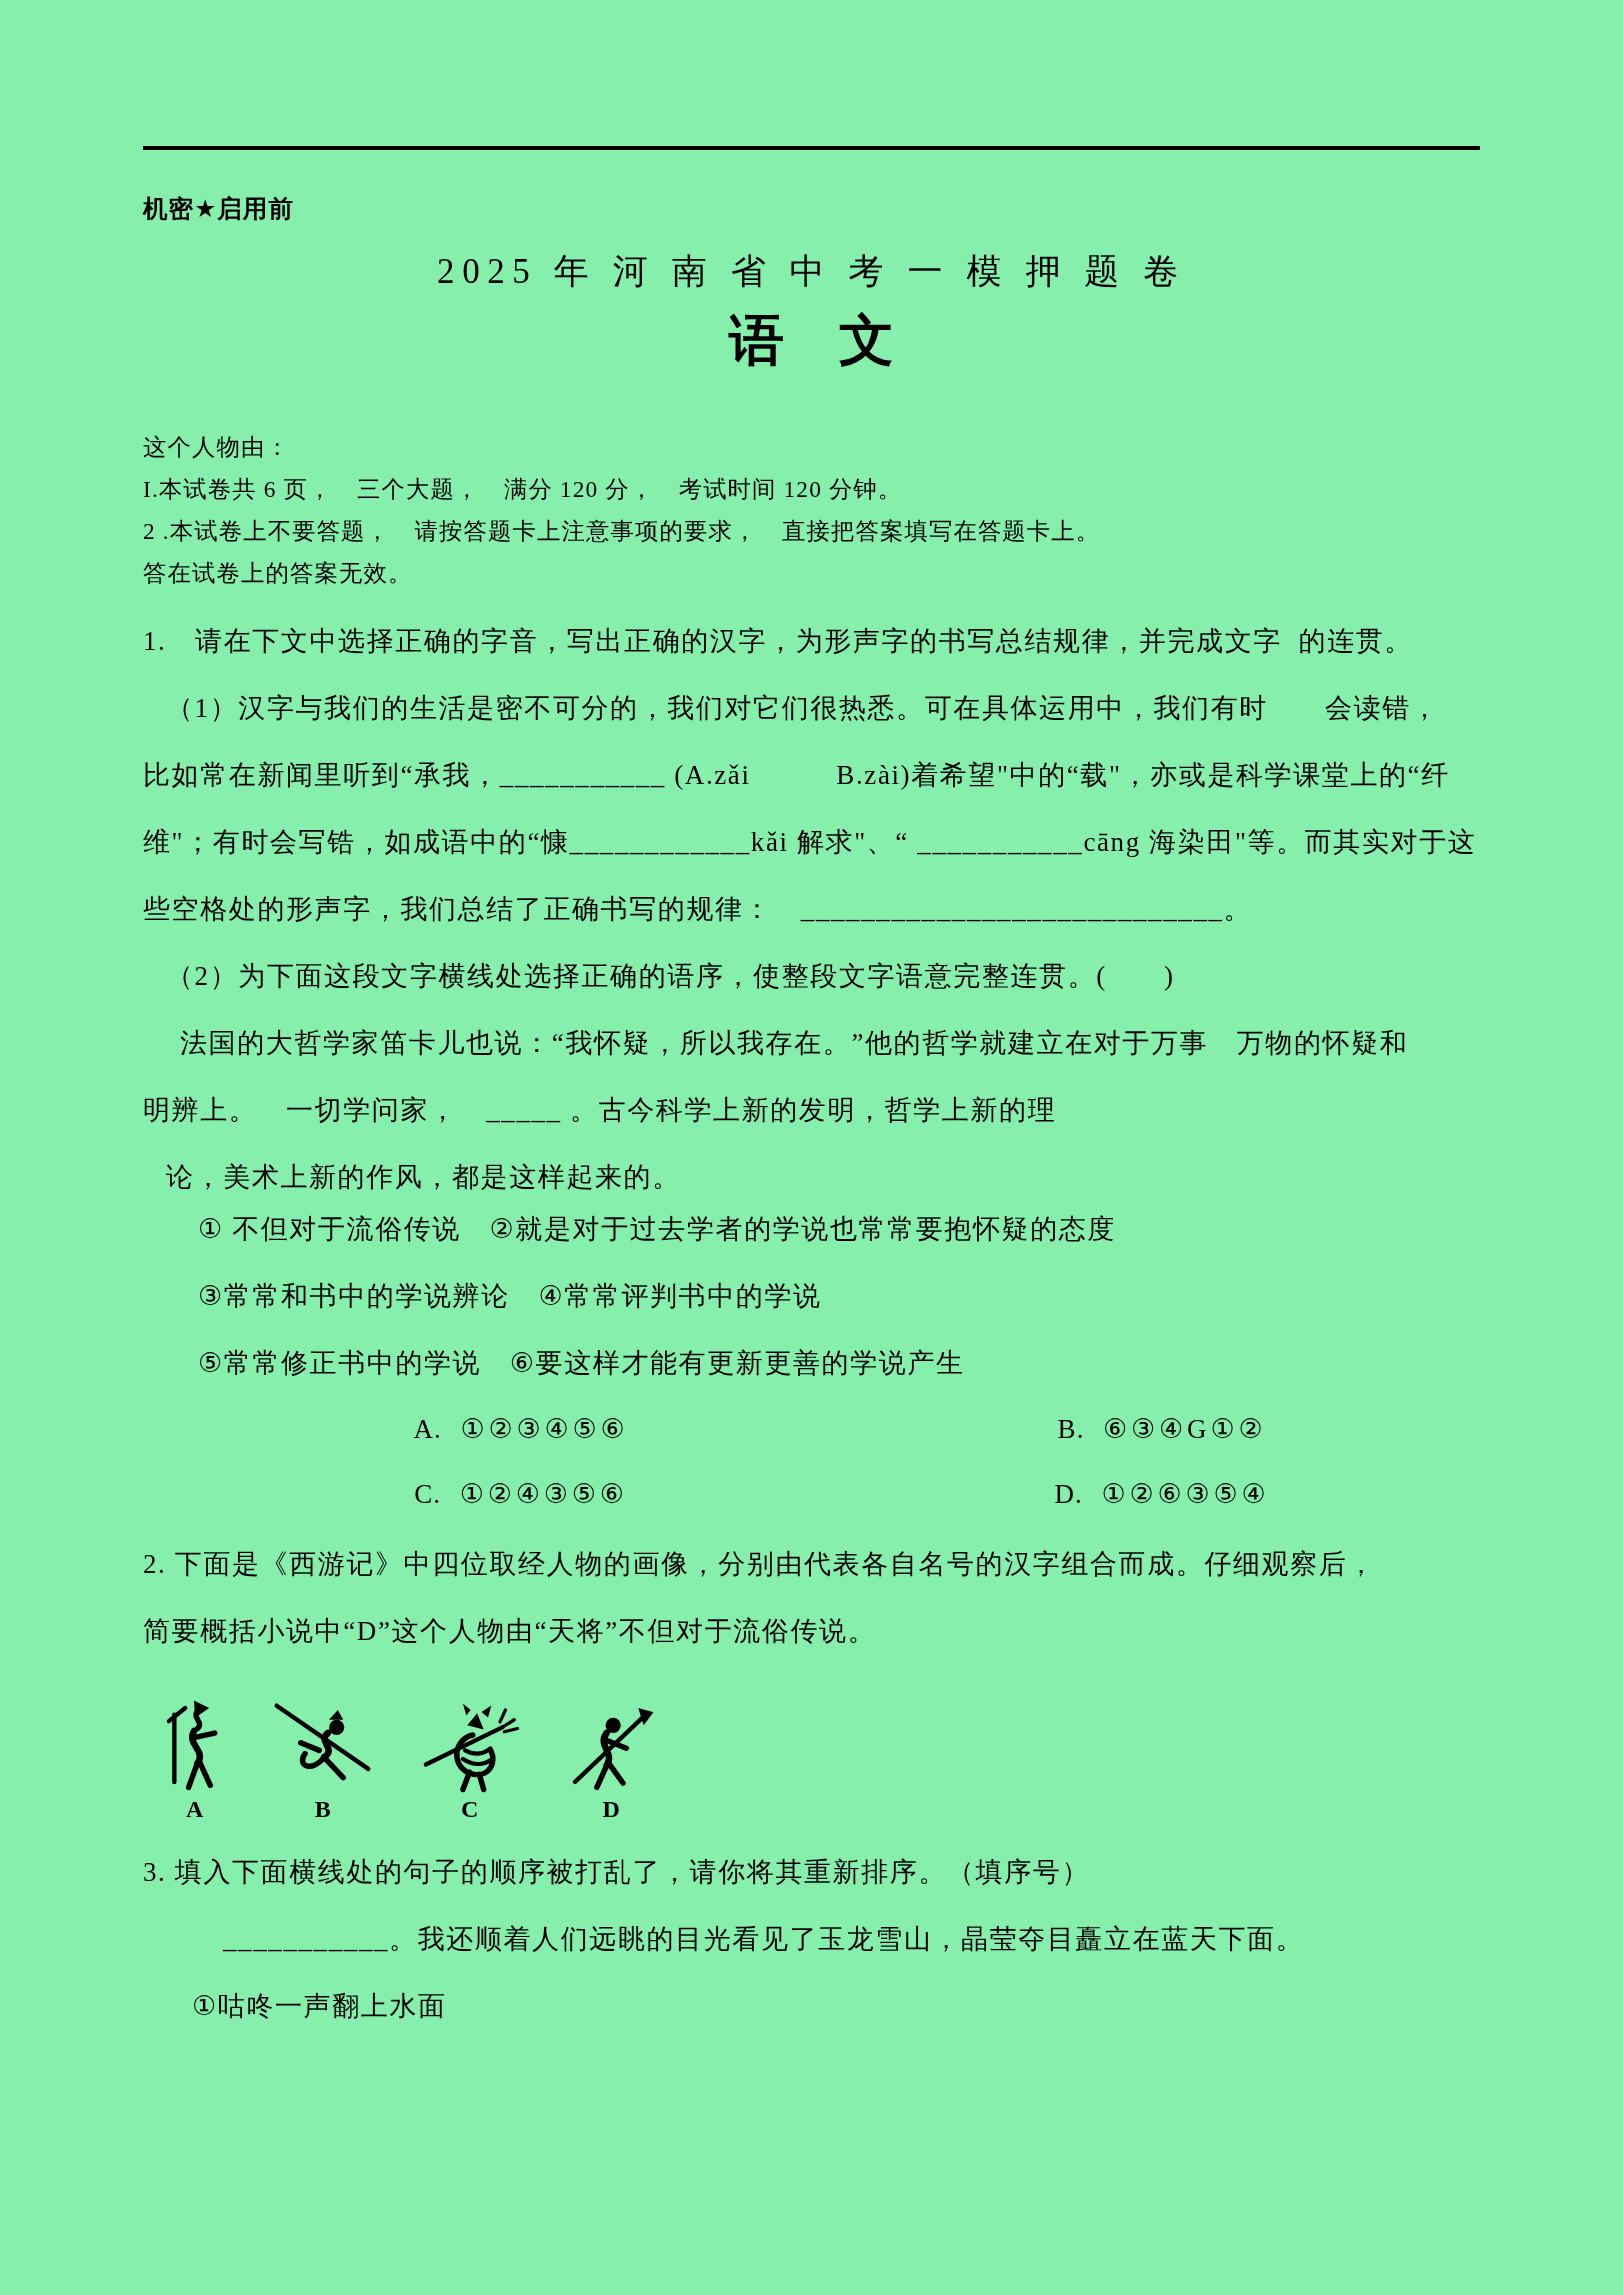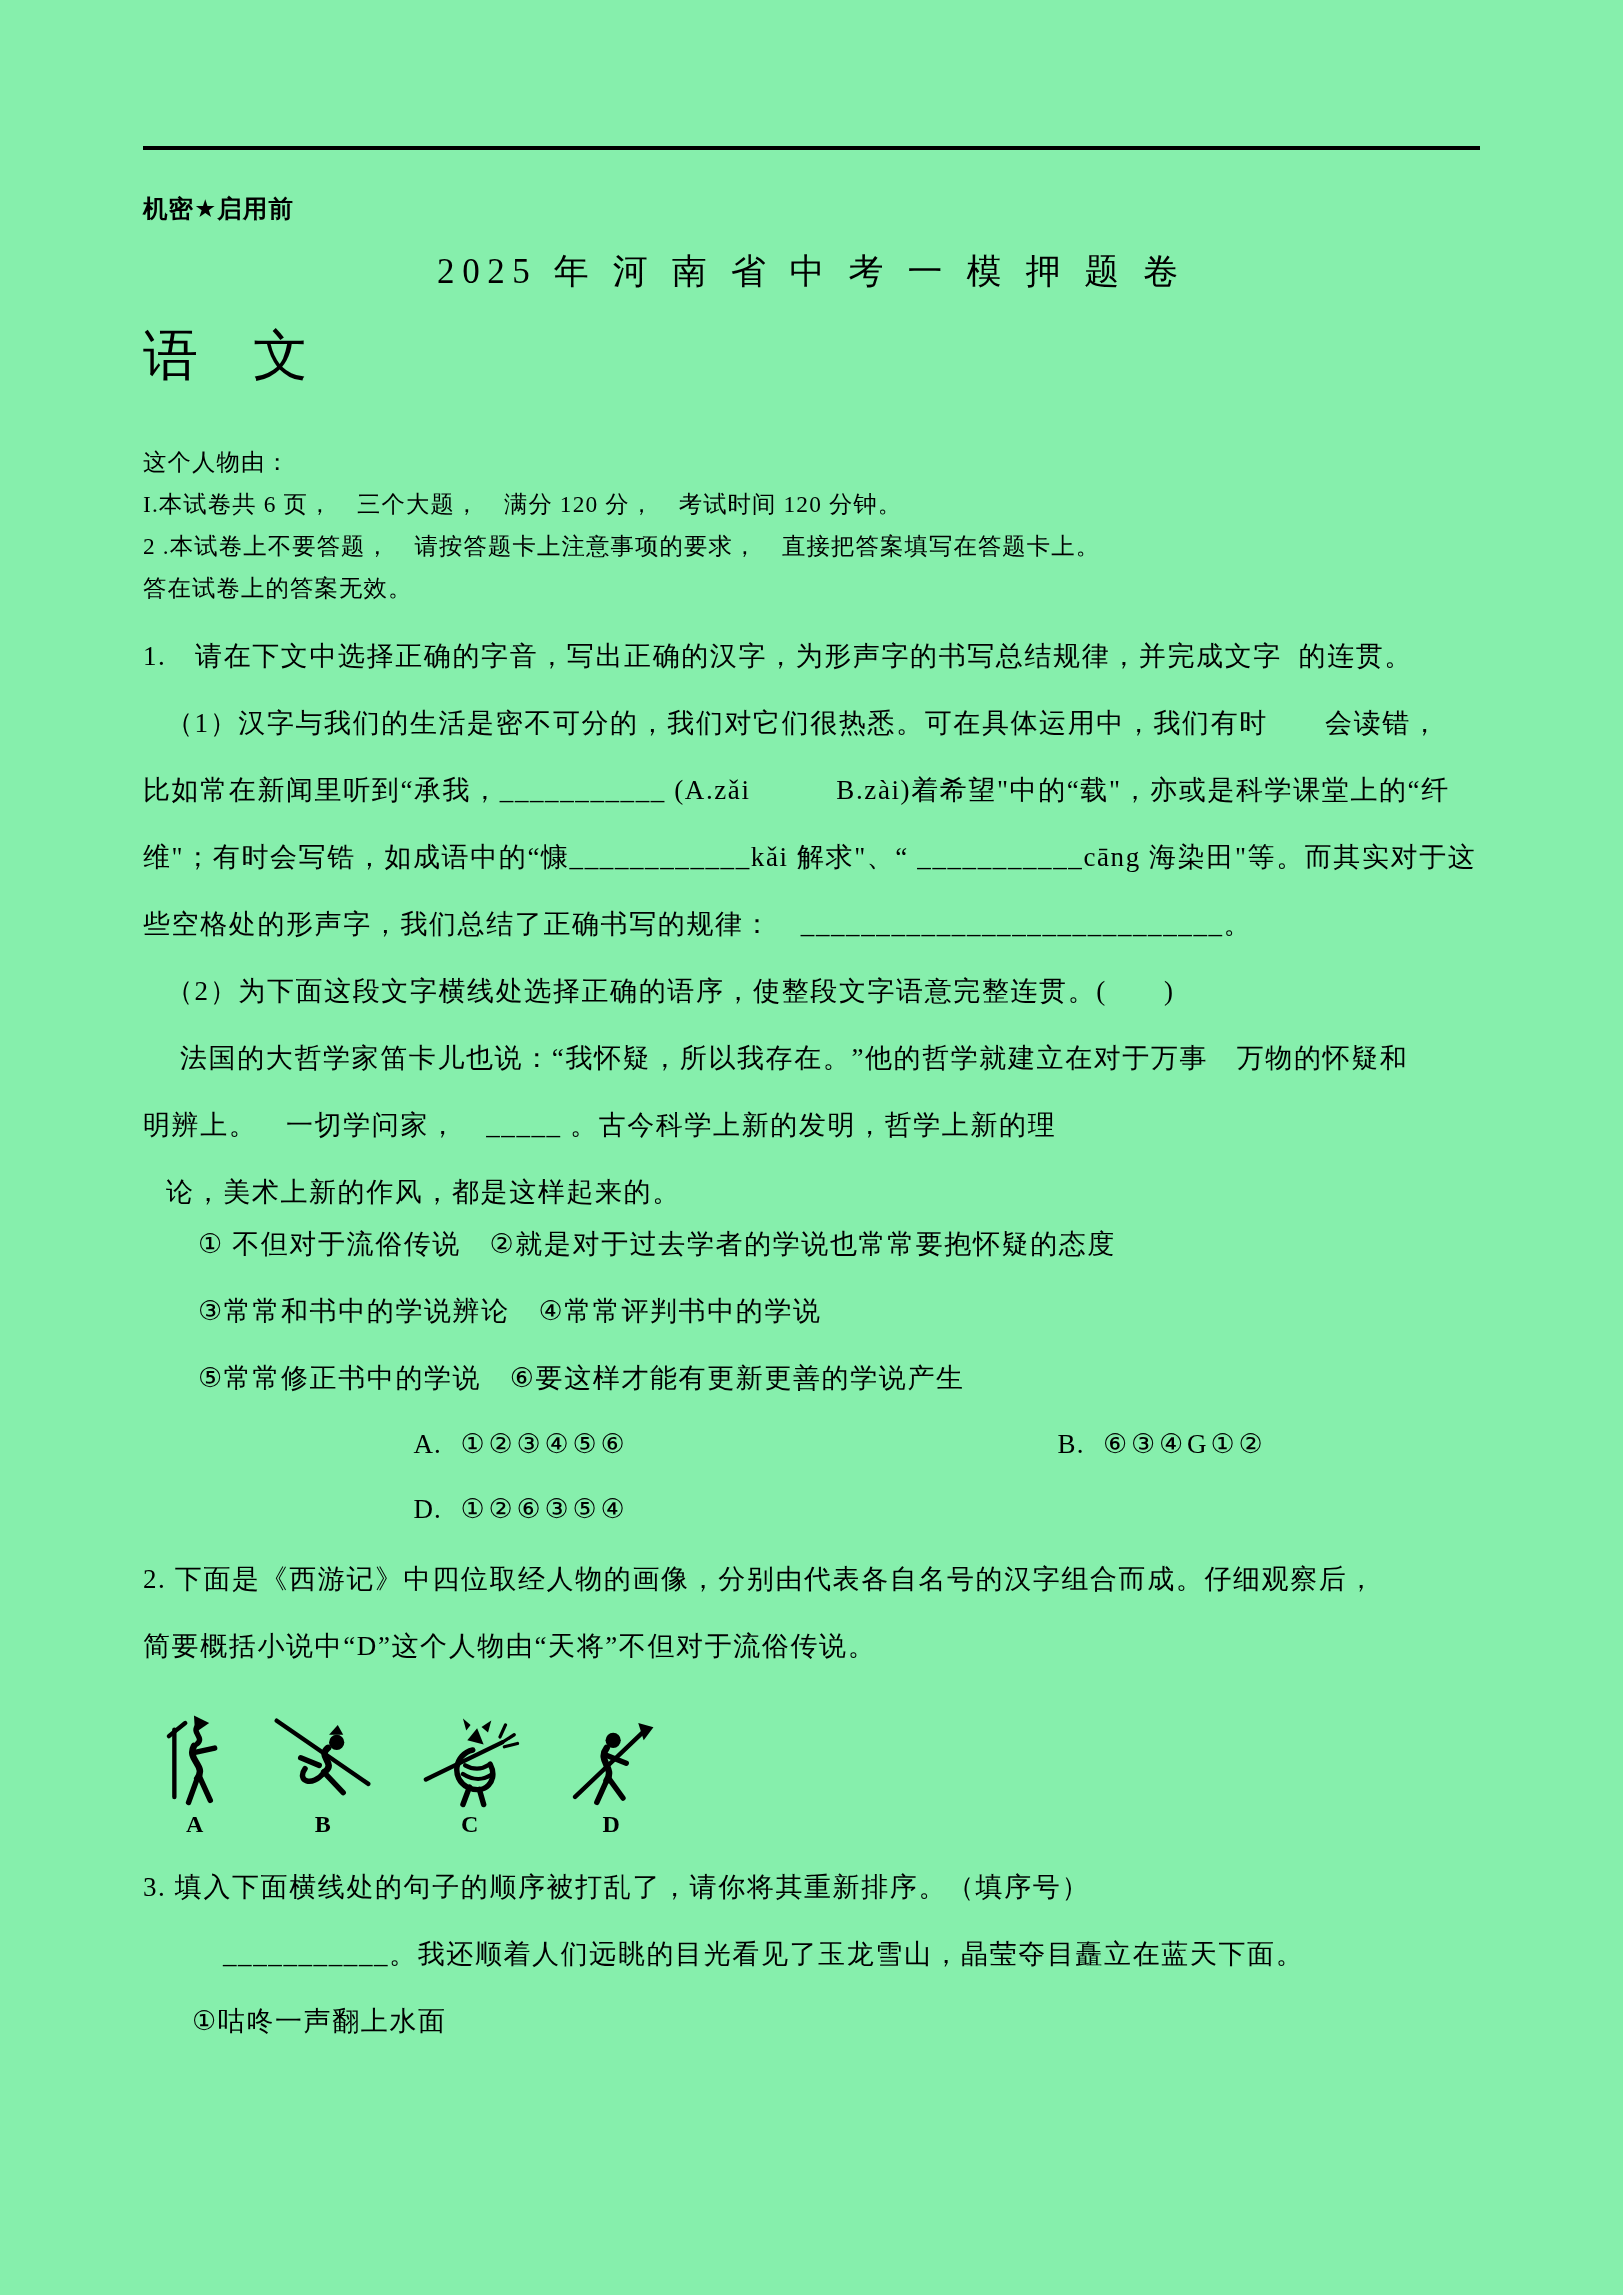--- a/index.html
+++ b/index.html
@@ -26,24 +26,24 @@
     letter-spacing:1.1px;
   }
   .exam-title{
     margin-top:23px;
     text-align:center;
     font-size:35px;
     letter-spacing:7.6px;
     font-weight:400;
   }
   .subject-title{
-    margin-top:24px;
-    text-align:left;
+    margin-top:9px;
+    text-align:center;
     font-size:55px;
-    font-weight:400;
+    font-weight:700;
   }
   .notice{margin-top:48px;}
   .notice-line{
     font-size:23.4px;
     line-height:42px;
     letter-spacing:1.1px;
     white-space:pre-wrap;
   }
   .sec-heading{
     margin-top:44px;
@@ -135,20 +135,23 @@
       <div class="opt-row">
         <div class="opt-cell">
           <span class="opt-label">A.</span><span class="opt-value">①②③④⑤⑥</span>
         </div>
         <div class="opt-cell">
           <span class="opt-label">B.</span><span class="opt-value">⑥③④G①②</span>
         </div>
       </div>
       <div class="opt-row">
         <div class="opt-cell">
+          <span class="opt-label">C.</span><span class="opt-value">①②④③⑤⑥</span>
+        </div>
+        <div class="opt-cell">
           <span class="opt-label">D.</span><span class="opt-value">①②⑥③⑤④</span>
         </div>
       </div>
     </div>
 
     <div class="q2-block">
       <div class="line">2. 下面是《西游记》中四位取经人物的画像，分别由代表各自名号的汉字组合而成。仔细观察后，</div>
       <div class="line">简要概括小说中“D”这个人物由“天将”不但对于流俗传说。</div>
 
       <div class="figures">

